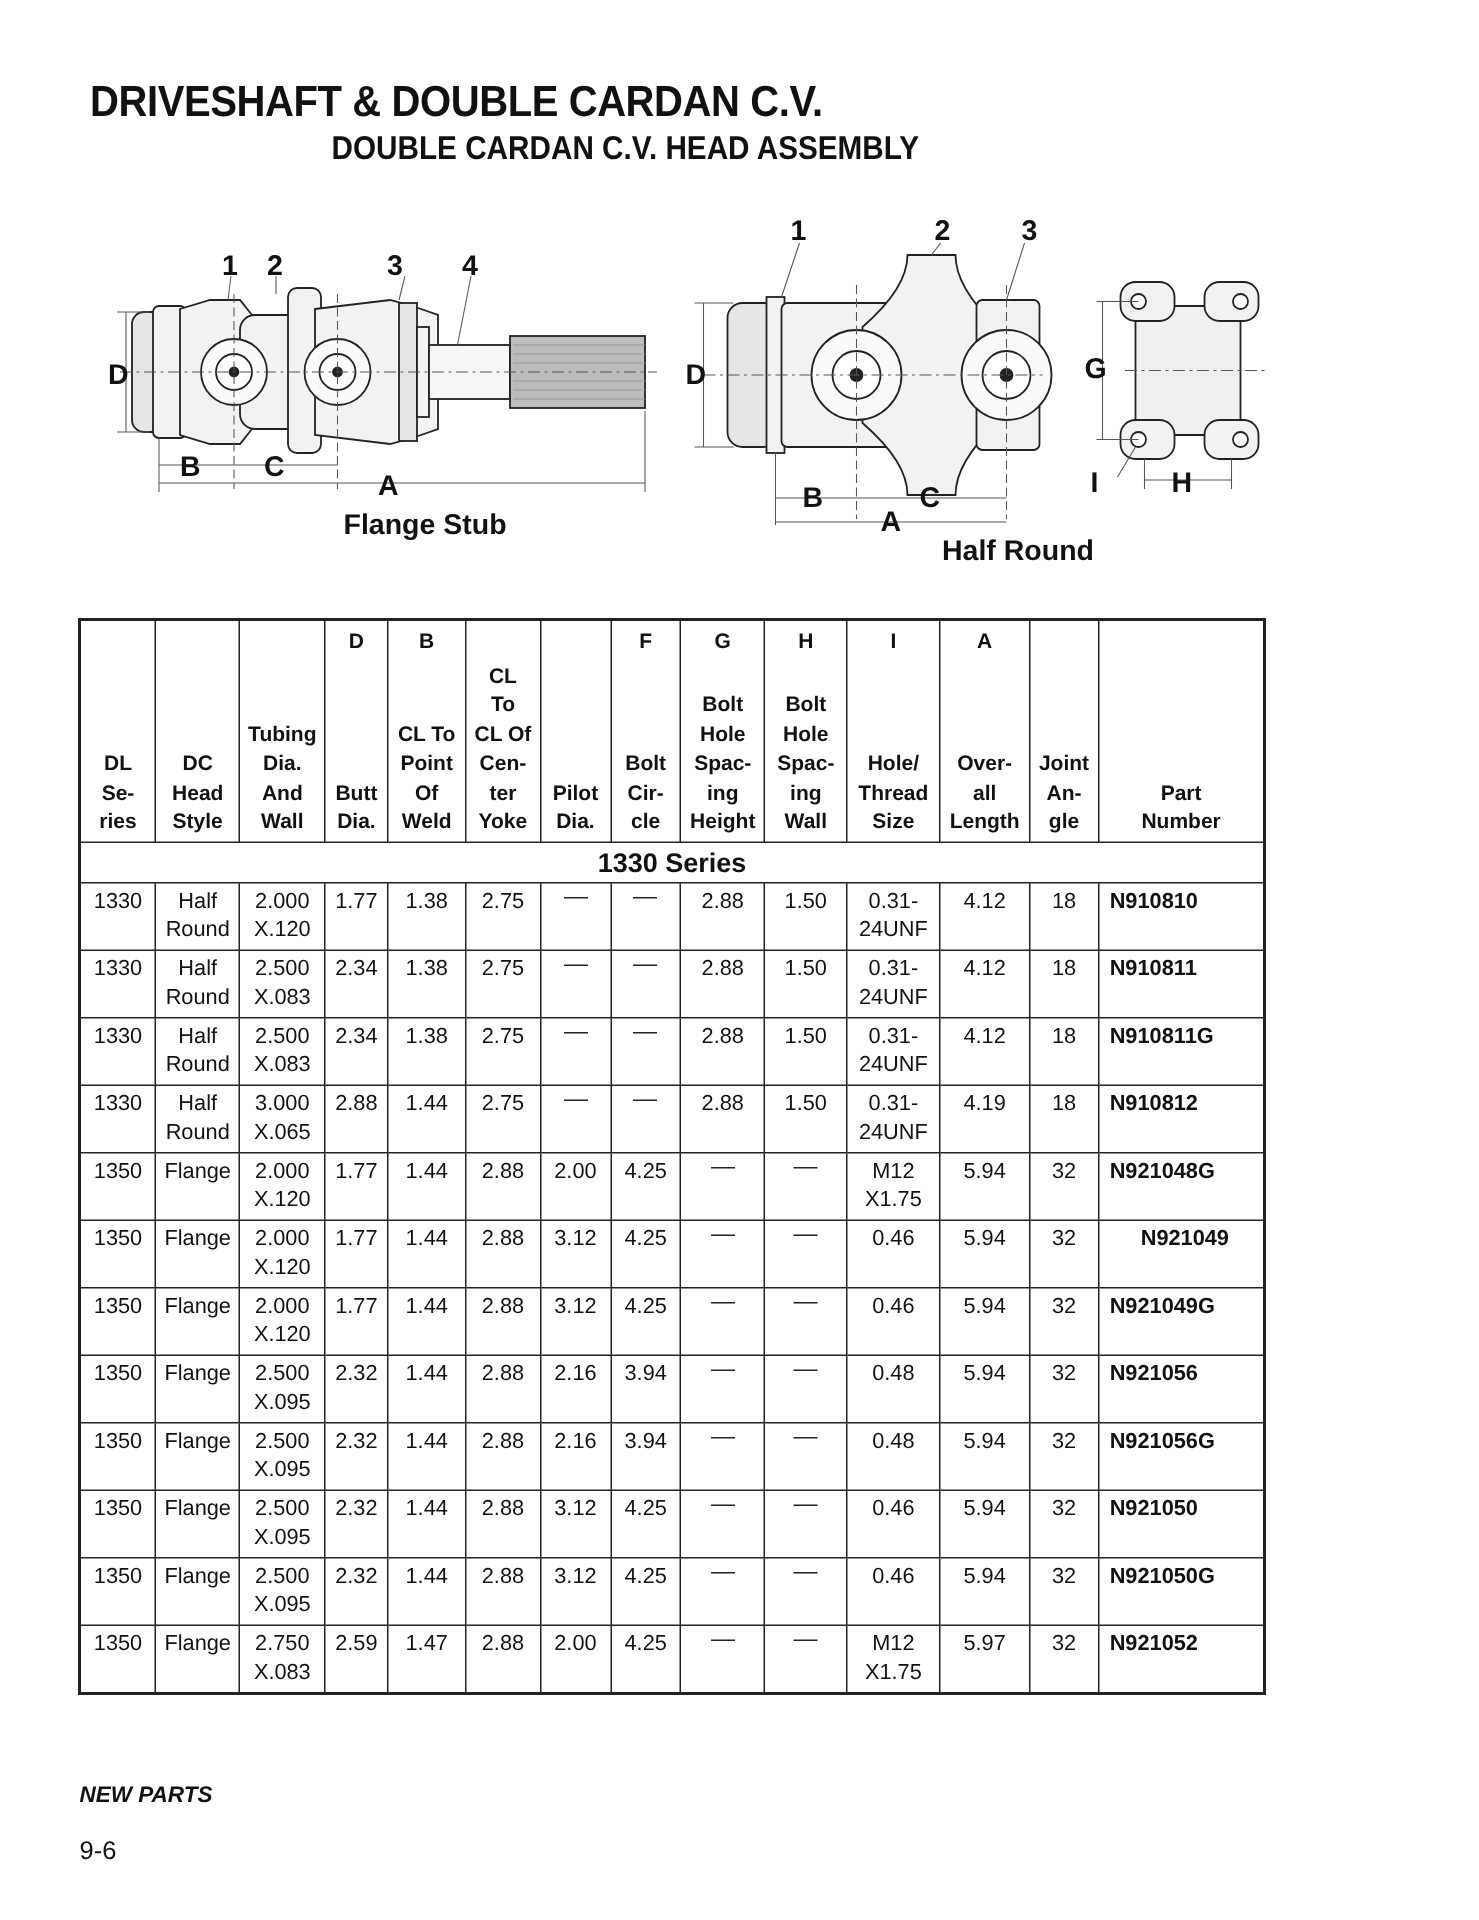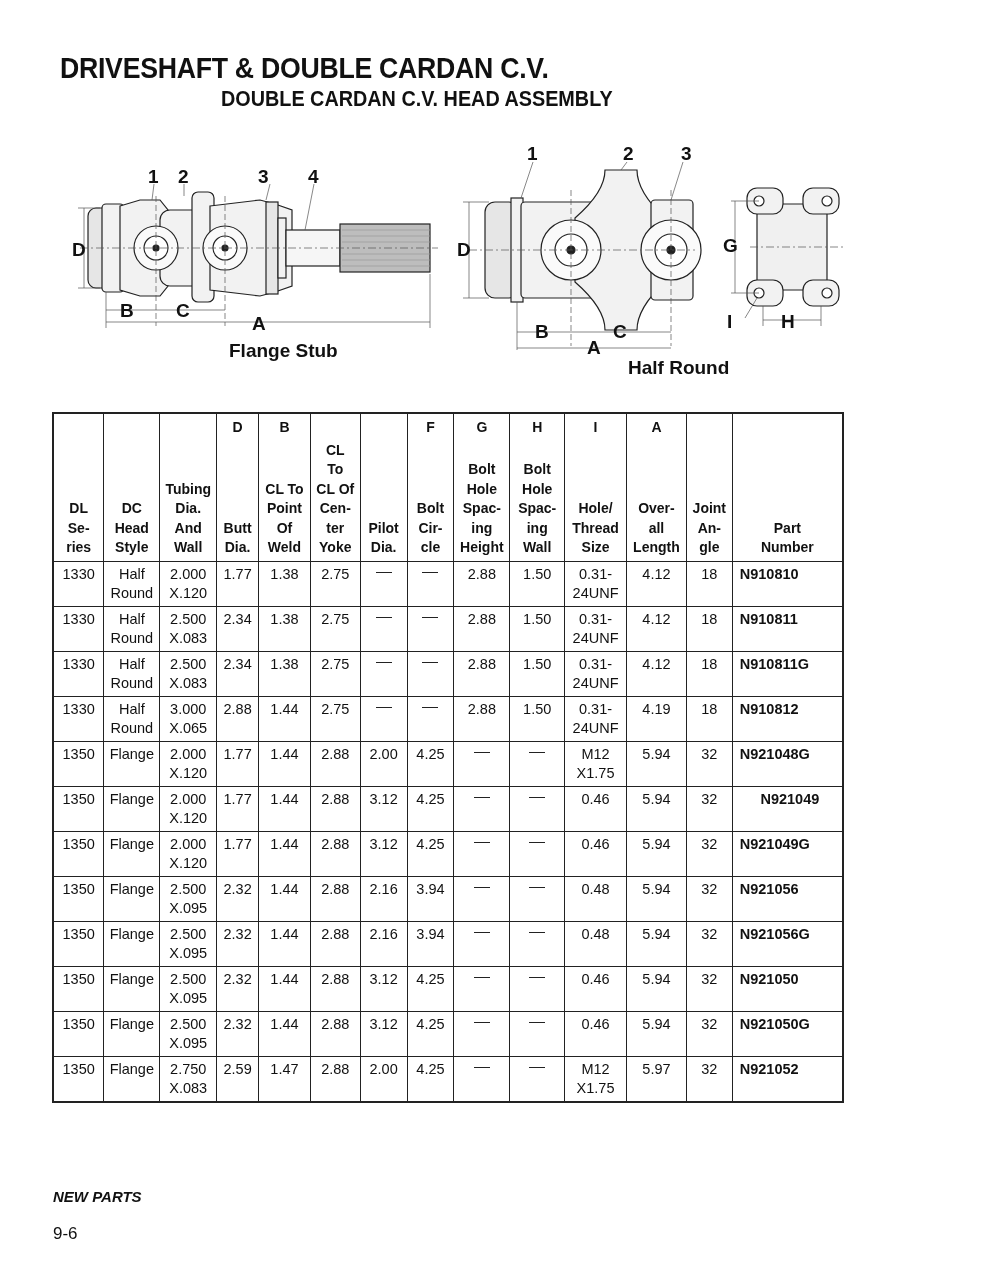--- a/index.html
+++ b/index.html
@@ -265,20 +265,23 @@
           <span class="hdr">gle</span>
         </th>
         <th>
           <span class="letter"></span>
           <span class="hdr">Part</span>
           <span class="hdr">Number</span>
         </th>
       </tr>
   </thead>
   <tbody id="tbody">
+      <tr class="series">
+        <td colspan="14">1330 Series</td>
+      </tr>
       <tr>
         <td>
           <span style="display: block;">1330</span>
         </td>
         <td>
           <span style="display: block;">Half</span>
           <span style="display: block;">Round</span>
         </td>
         <td>
           <span style="display: block;">2.000</span>

